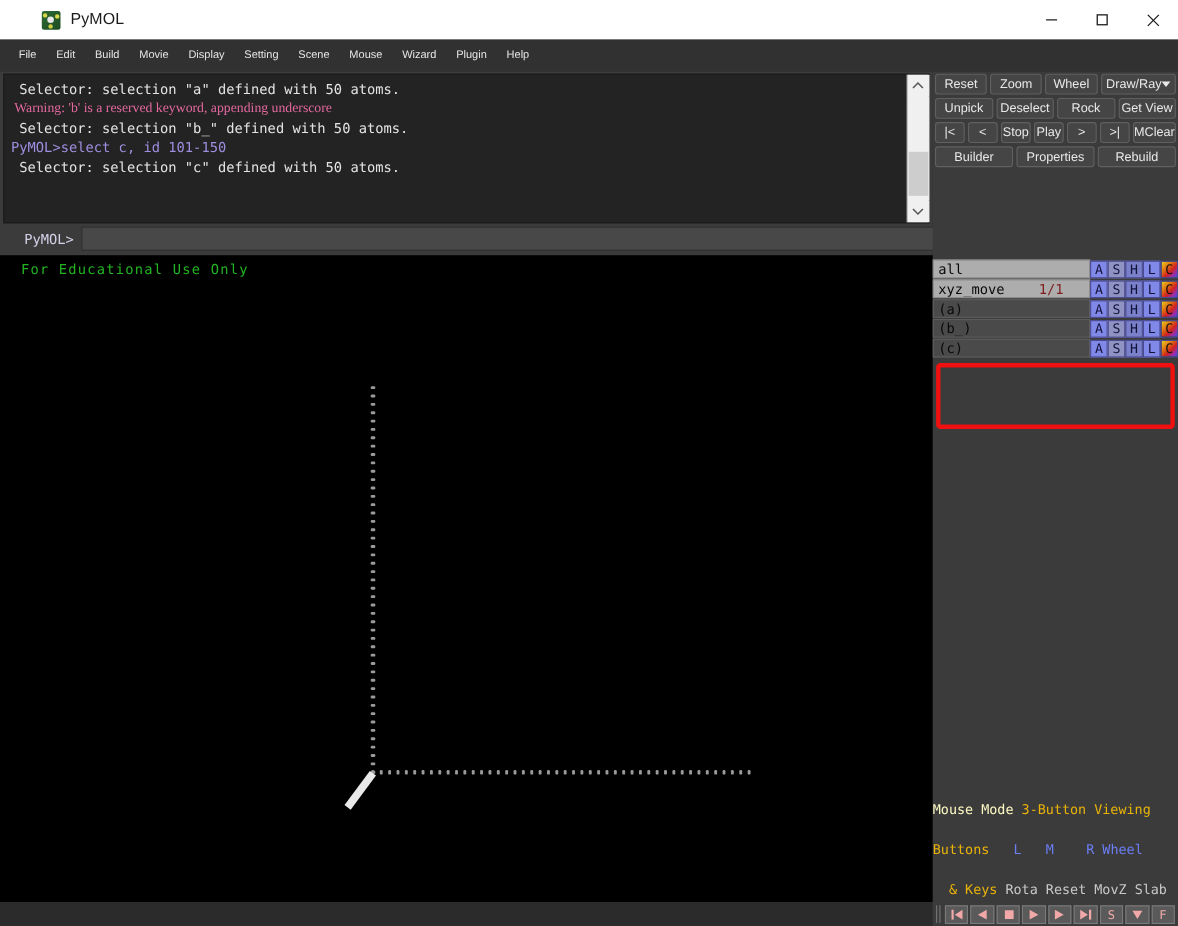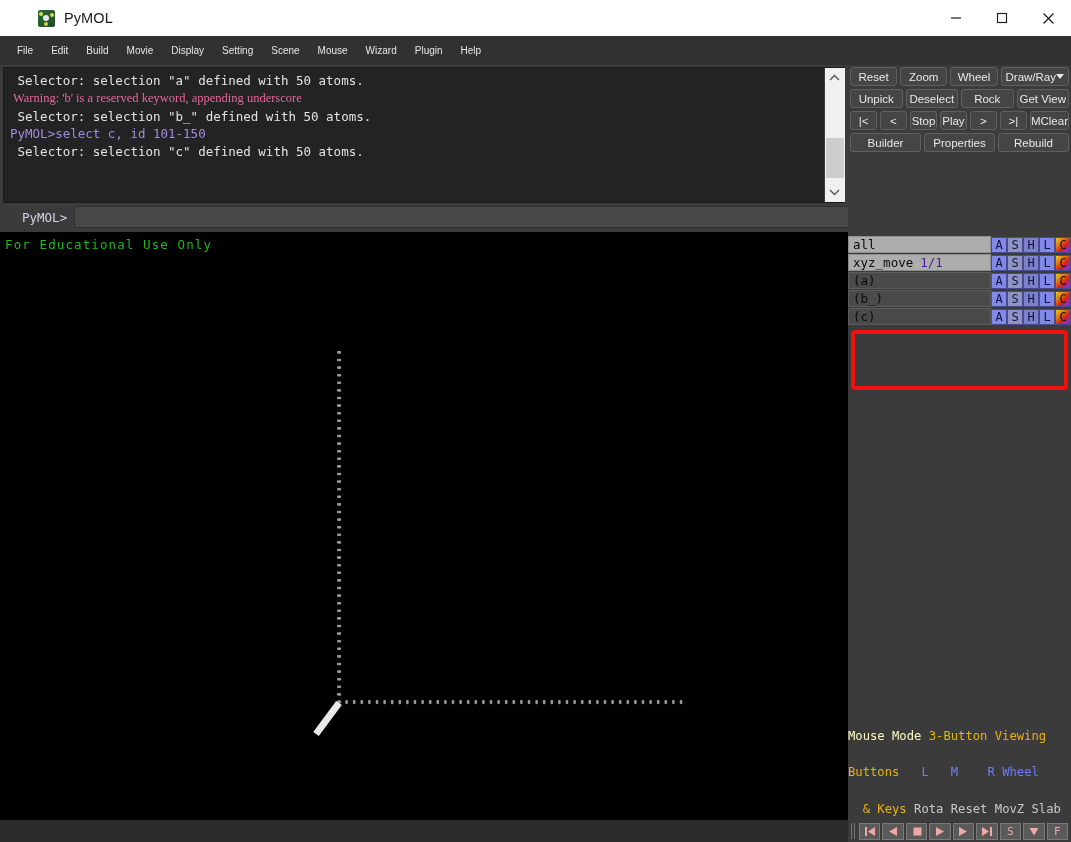--- a/index.html
+++ b/index.html
@@ -93,21 +93,21 @@
     color: #eaeaea; font-family: "DejaVu Sans Mono", monospace; font-size: 12.5px;
     padding: 0 4px; outline: none;
   }
 
   
   .viewport {
     position: absolute; left: 0; top: 167px; width: 848px; height: 588px;
     background: #000000; overflow: hidden;
   }
   .edu-text {
-    position: absolute; left: 5px; top: 5px;
+    position: absolute; left: 19px; top: 5px;
     font-family: "DejaVu Sans Mono", monospace; font-size: 12.5px;
     color: #22b422; letter-spacing: 1.1px; white-space: pre;
   }
   .viewport svg { position: absolute; left: 0; top: 0; }
 
   
   .right-col {
     position: absolute; left: 848px; top: 65px; width: 223px; height: 777px;
     background: #3b3b3b;
   }
@@ -124,21 +124,21 @@
   
   .obj-panel { position: absolute; left: 0; top: 171px; width: 223px; }
   .obj-row { display: flex; align-items: flex-end; height: 17px; margin-bottom: 1px; }
   .obj-name {
     flex: 1; background: #4a4a4a; border: 1px solid #5c5c5c;
     font-family: "DejaVu Sans Mono", monospace; font-size: 12.5px;
     color: #0a0a0a; padding-left: 4px; display: flex; align-items: center;
     white-space: pre; overflow: hidden;
   }
   .obj-row.light .obj-name { background: #adadad; border-color: #8d8d8d; }
-  .obj-state { color: #4c1d95; padding-left: 7px; }
+  .obj-state { color: #7f1d1d; padding-left: 7px; margin-left: 24px; }
   .ashlc { display: flex; }
   .ab {
     width: 16px; border: 1px solid #4a4a8f; background: #8088e8;
     font-family: "DejaVu Sans Mono", monospace; font-size: 12px; color: #13133a;
     display: flex; align-items: center; justify-content: center;
   }
   .ab.s { background: #8f93c4; }
   .ab.h { background: #7a80c9; }
   .ab.c {
     width: 16px; color: #101010;

